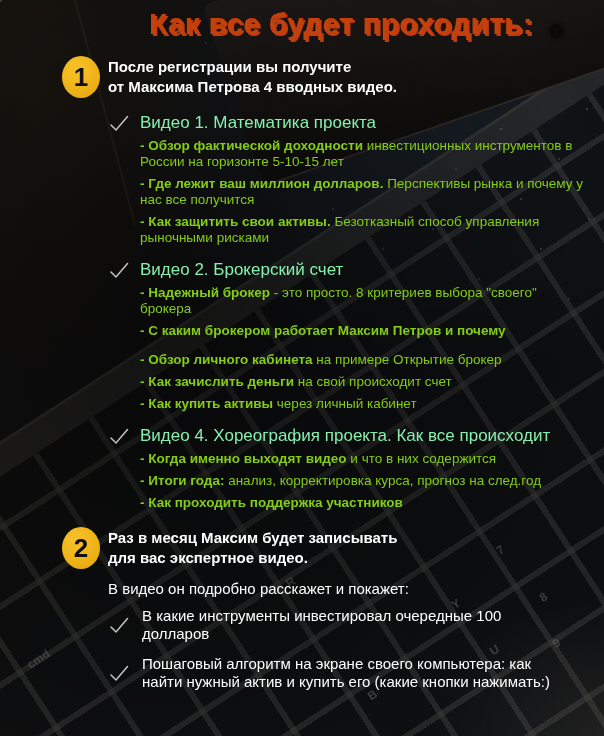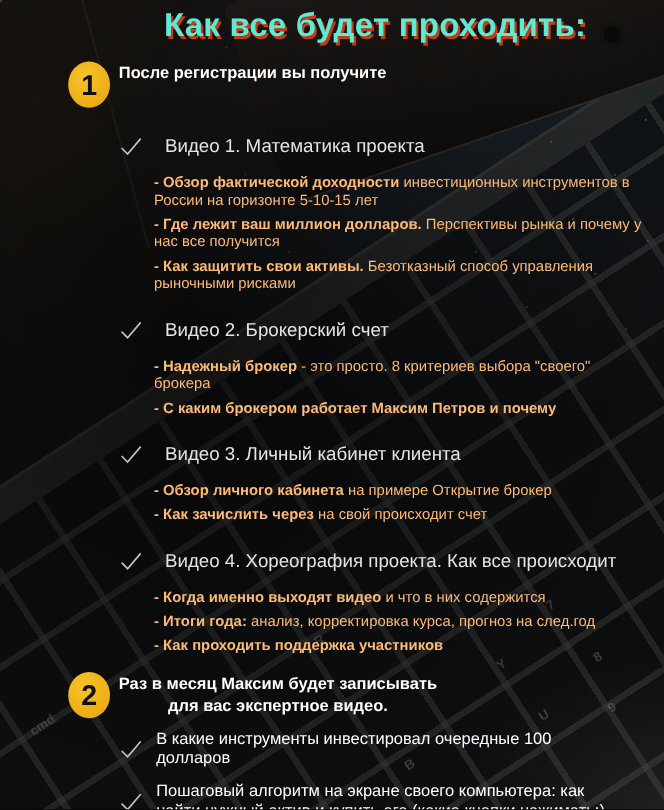--- a/index.html
+++ b/index.html
@@ -70,38 +70,38 @@
     background:
       radial-gradient(540px 620px at 28% 42%, rgba(0,0,0,.45), rgba(0,0,0,.12) 62%, rgba(0,0,0,0) 78%),
       radial-gradient(260px 200px at 100% 100%, rgba(135,128,114,.16), rgba(0,0,0,0) 70%),
       linear-gradient(180deg, rgba(8,8,8,.30), rgba(8,8,8,.36) 60%, rgba(8,8,8,.26));
   }
   
   .content{position:absolute;inset:0;padding:6px 26px 0 62px;box-sizing:border-box;}
   h1.title{
     margin:0 0 14px 42px;text-align:center;
     font-size:30px;line-height:36px;font-weight:800;letter-spacing:.2px;
-    color:#5eead4;text-shadow:2px 2px 0 rgba(214,64,18,.9);
+    color:#c2410c;text-shadow:2px 2px 0 rgba(214,64,18,.9);
   }
   .step-row{display:flex;align-items:flex-start;margin-bottom:14px;}
   .badge{
     flex:0 0 auto;width:38px;height:42px;border-radius:50%;
     background:radial-gradient(circle at 38% 32%, #f6c32a, #eeb117 60%, #e2a512);
     color:#101010;font-size:26px;font-weight:800;
     display:flex;align-items:center;justify-content:center;
     margin-right:8px;
   }
-  .step-heading{font-size:15px;line-height:20px;font-weight:bold;padding-top:1px;text-align:center;}
+  .step-heading{font-size:15px;line-height:20px;font-weight:bold;padding-top:1px;}
   .video-block{margin:0 0 13px 46px;}
   .video-head{display:flex;align-items:center;margin-bottom:4px;}
   .check{flex:0 0 auto;width:22px;height:22px;margin-right:10px;opacity:.9;}
   .check svg{display:block;}
-  .video-title{margin:10px;font-size:17px;line-height:22px;font-weight:400;color:#e5e5e5;}
+  .video-title{margin:0;font-size:17px;line-height:22px;font-weight:400;color:#86efac;}
   .bullets{margin:4px 0 0 32px;width:445px;}
-  .bullet{margin:0 0 6px 0;font-size:13.5px;line-height:16px;color:#fdba74;}
+  .bullet{margin:0 0 6px 0;font-size:13.5px;line-height:16px;color:#84cc16;}
   .bullet b{font-weight:bold;}
   .step2-block .step-row{margin-bottom:10px;}
   .sub{margin:0 0 8px 46px;font-size:15px;line-height:20px;font-weight:400;}
   .check-item{display:flex;align-items:center;margin:0 0 12px 46px;}
   .check-item .check{margin-right:12px;}
   .check-item-text{font-size:15px;line-height:18px;width:420px;}
 </style>
 </head>
 <body>
 
@@ -131,20 +131,21 @@
   </div>
 
   <div class="content">
 
     <h1 class="title">Как все будет проходить:</h1>
 
     <div class="step-row">
       <div class="badge">1</div>
       <div class="step-heading">
         <div>После регистрации вы получите</div>
+        <div>от Максима Петрова 4 вводных видео.</div>
       </div>
     </div>
 
     <div class="video-block">
       <div class="video-head">
         <span class="check">
           <svg width="22" height="22" viewBox="0 0 22 22">
               <path d="M3 13 L8 18 L19.5 4.5" fill="none" stroke="#d9d9d9" stroke-width="1.5" stroke-linecap="round"></path>
             </svg>
         </span>
@@ -166,31 +167,24 @@
         </span>
         <h2 class="video-title">Видео 2. Брокерский счет</h2>
       </div>
       <div class="bullets">
         <p class="bullet"><b>- Надежный брокер</b> <span>- это просто. 8 критериев выбора "своего" брокера</span></p>
         <p class="bullet"><b>- С каким брокером работает Максим Петров и почему</b> <span></span></p>
       </div>
     </div>
 
     <div class="video-block">
-      <div class="video-head">
-        <span class="check">
-          <svg width="22" height="22" viewBox="0 0 22 22">
-              <path d="M3 13 L8 18 L19.5 4.5" fill="none" stroke="#d9d9d9" stroke-width="1.5" stroke-linecap="round"></path>
-            </svg>
-        </span>
-        <h2 class="video-title">Видео 3. Личный кабинет клиента</h2>
-      </div>
       <div class="bullets">
         <p class="bullet"><b>- Обзор личного кабинета</b> <span>на примере Открытие брокер</span></p>
-        <p class="bullet"><b>- Как зачислить через</b> <span>на свой происходит счет</span></p>
+        <p class="bullet"><b>- Как зачислить деньги</b> <span>на свой происходит счет</span></p>
+        <p class="bullet"><b>- Как купить активы</b> <span>через личный кабинет</span></p>
       </div>
     </div>
 
     <div class="video-block" style="margin-bottom:16px;">
       <div class="video-head">
         <span class="check">
           <svg width="22" height="22" viewBox="0 0 22 22">
               <path d="M3 13 L8 18 L19.5 4.5" fill="none" stroke="#d9d9d9" stroke-width="1.5" stroke-linecap="round"></path>
             </svg>
         </span>
@@ -204,20 +198,21 @@
     </div>
 
     <div class="step2-block">
       <div class="step-row">
         <div class="badge">2</div>
         <div class="step-heading">
           <div>Раз в месяц Максим будет записывать</div>
           <div>для вас экспертное видео.</div>
         </div>
       </div>
+      <p class="sub">В видео он подробно расскажет и покажет:</p>
       <div class="check-item">
         <span class="check">
           <svg width="22" height="22" viewBox="0 0 22 22">
               <path d="M3 13 L8 18 L19.5 4.5" fill="none" stroke="#d9d9d9" stroke-width="1.5" stroke-linecap="round"></path>
             </svg>
         </span>
         <span class="check-item-text">В какие инструменты инвестировал очередные 100 долларов</span>
       </div>
       <div class="check-item">
         <span class="check">

